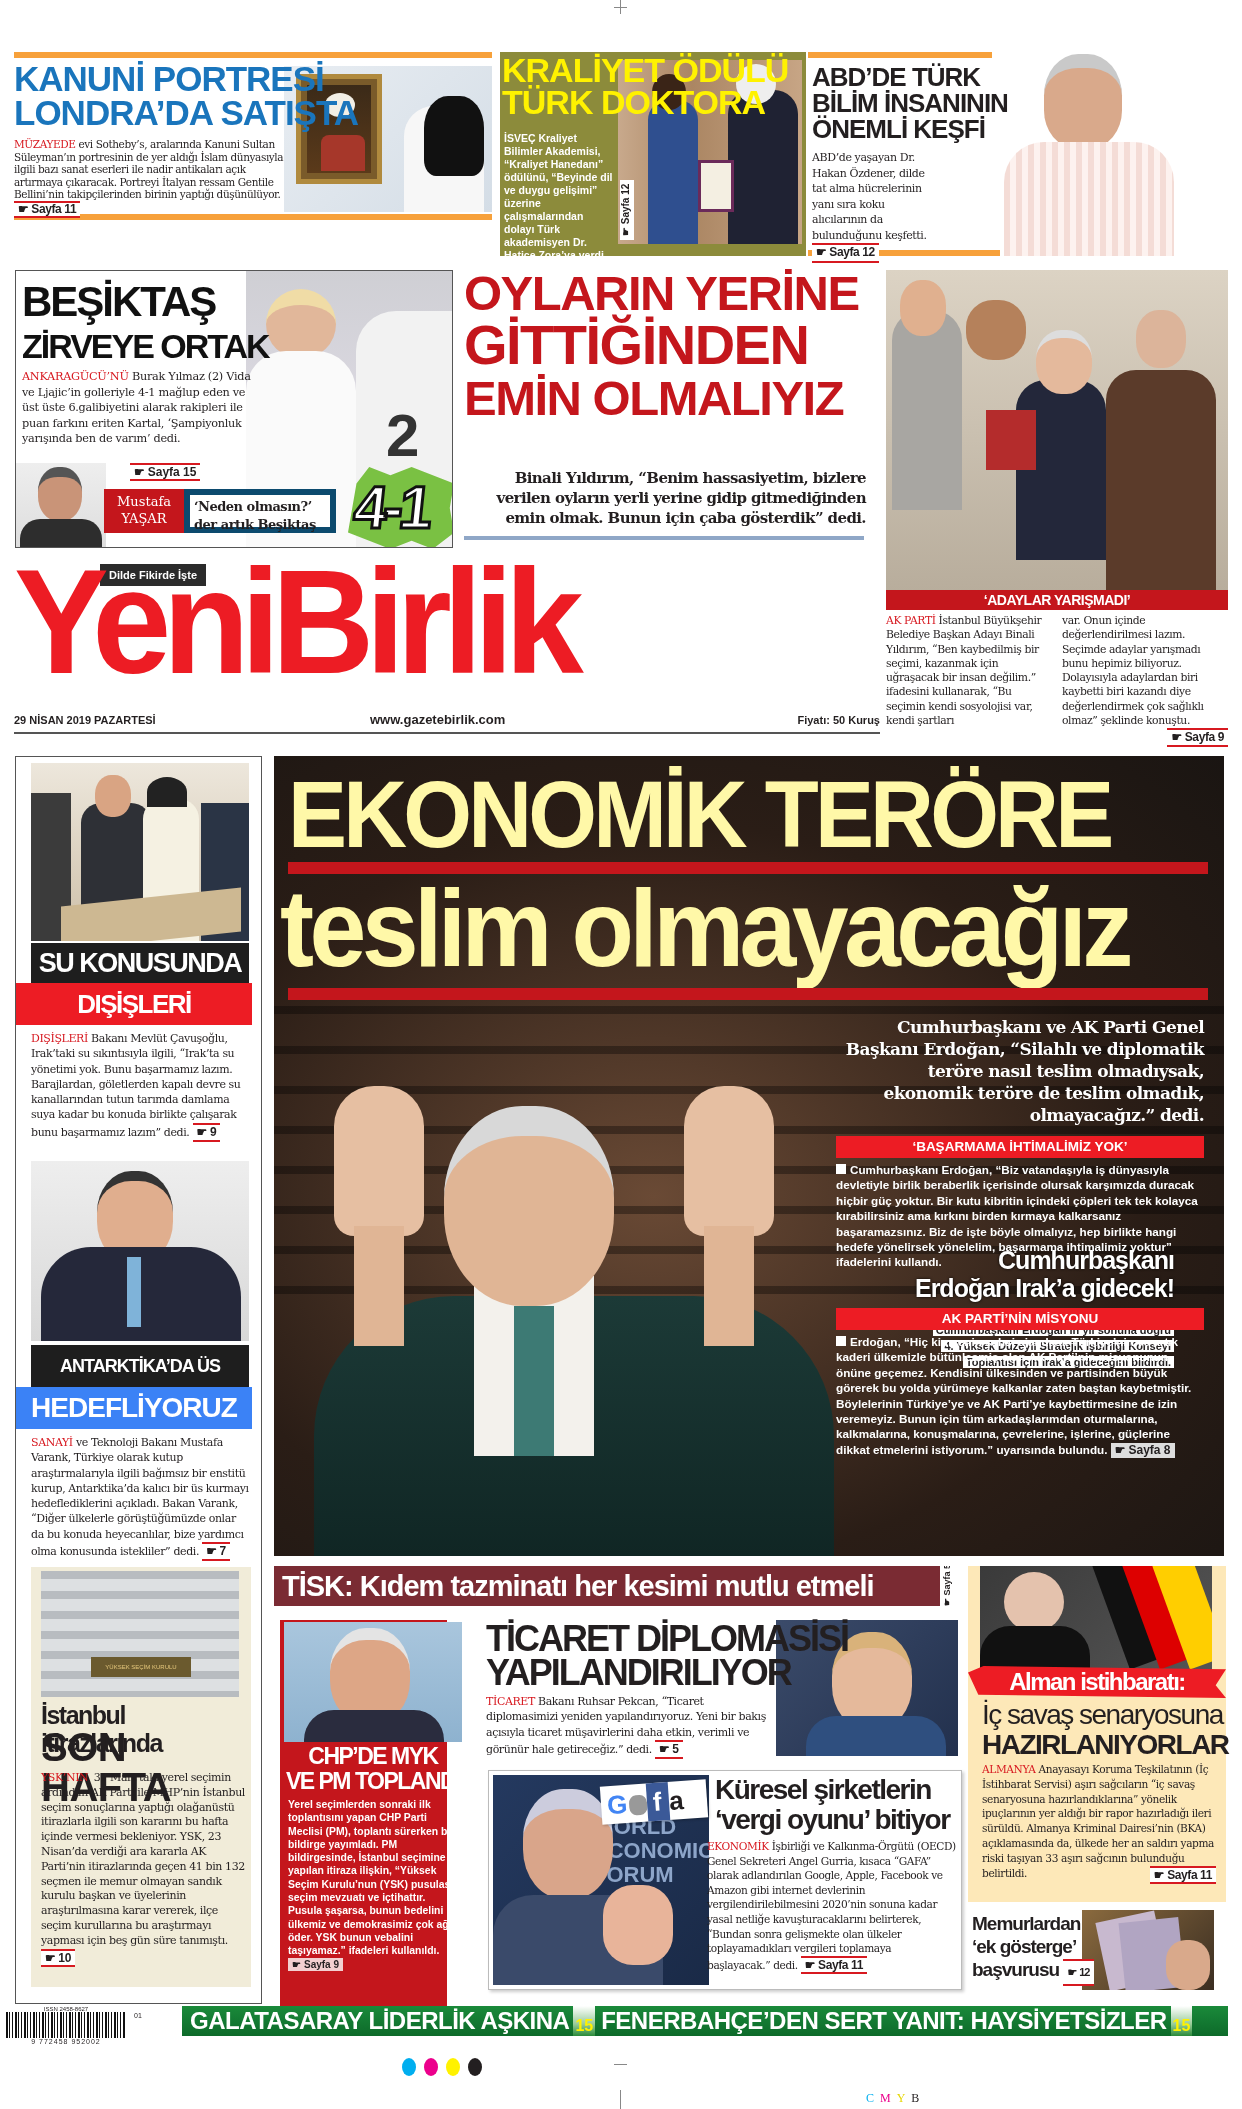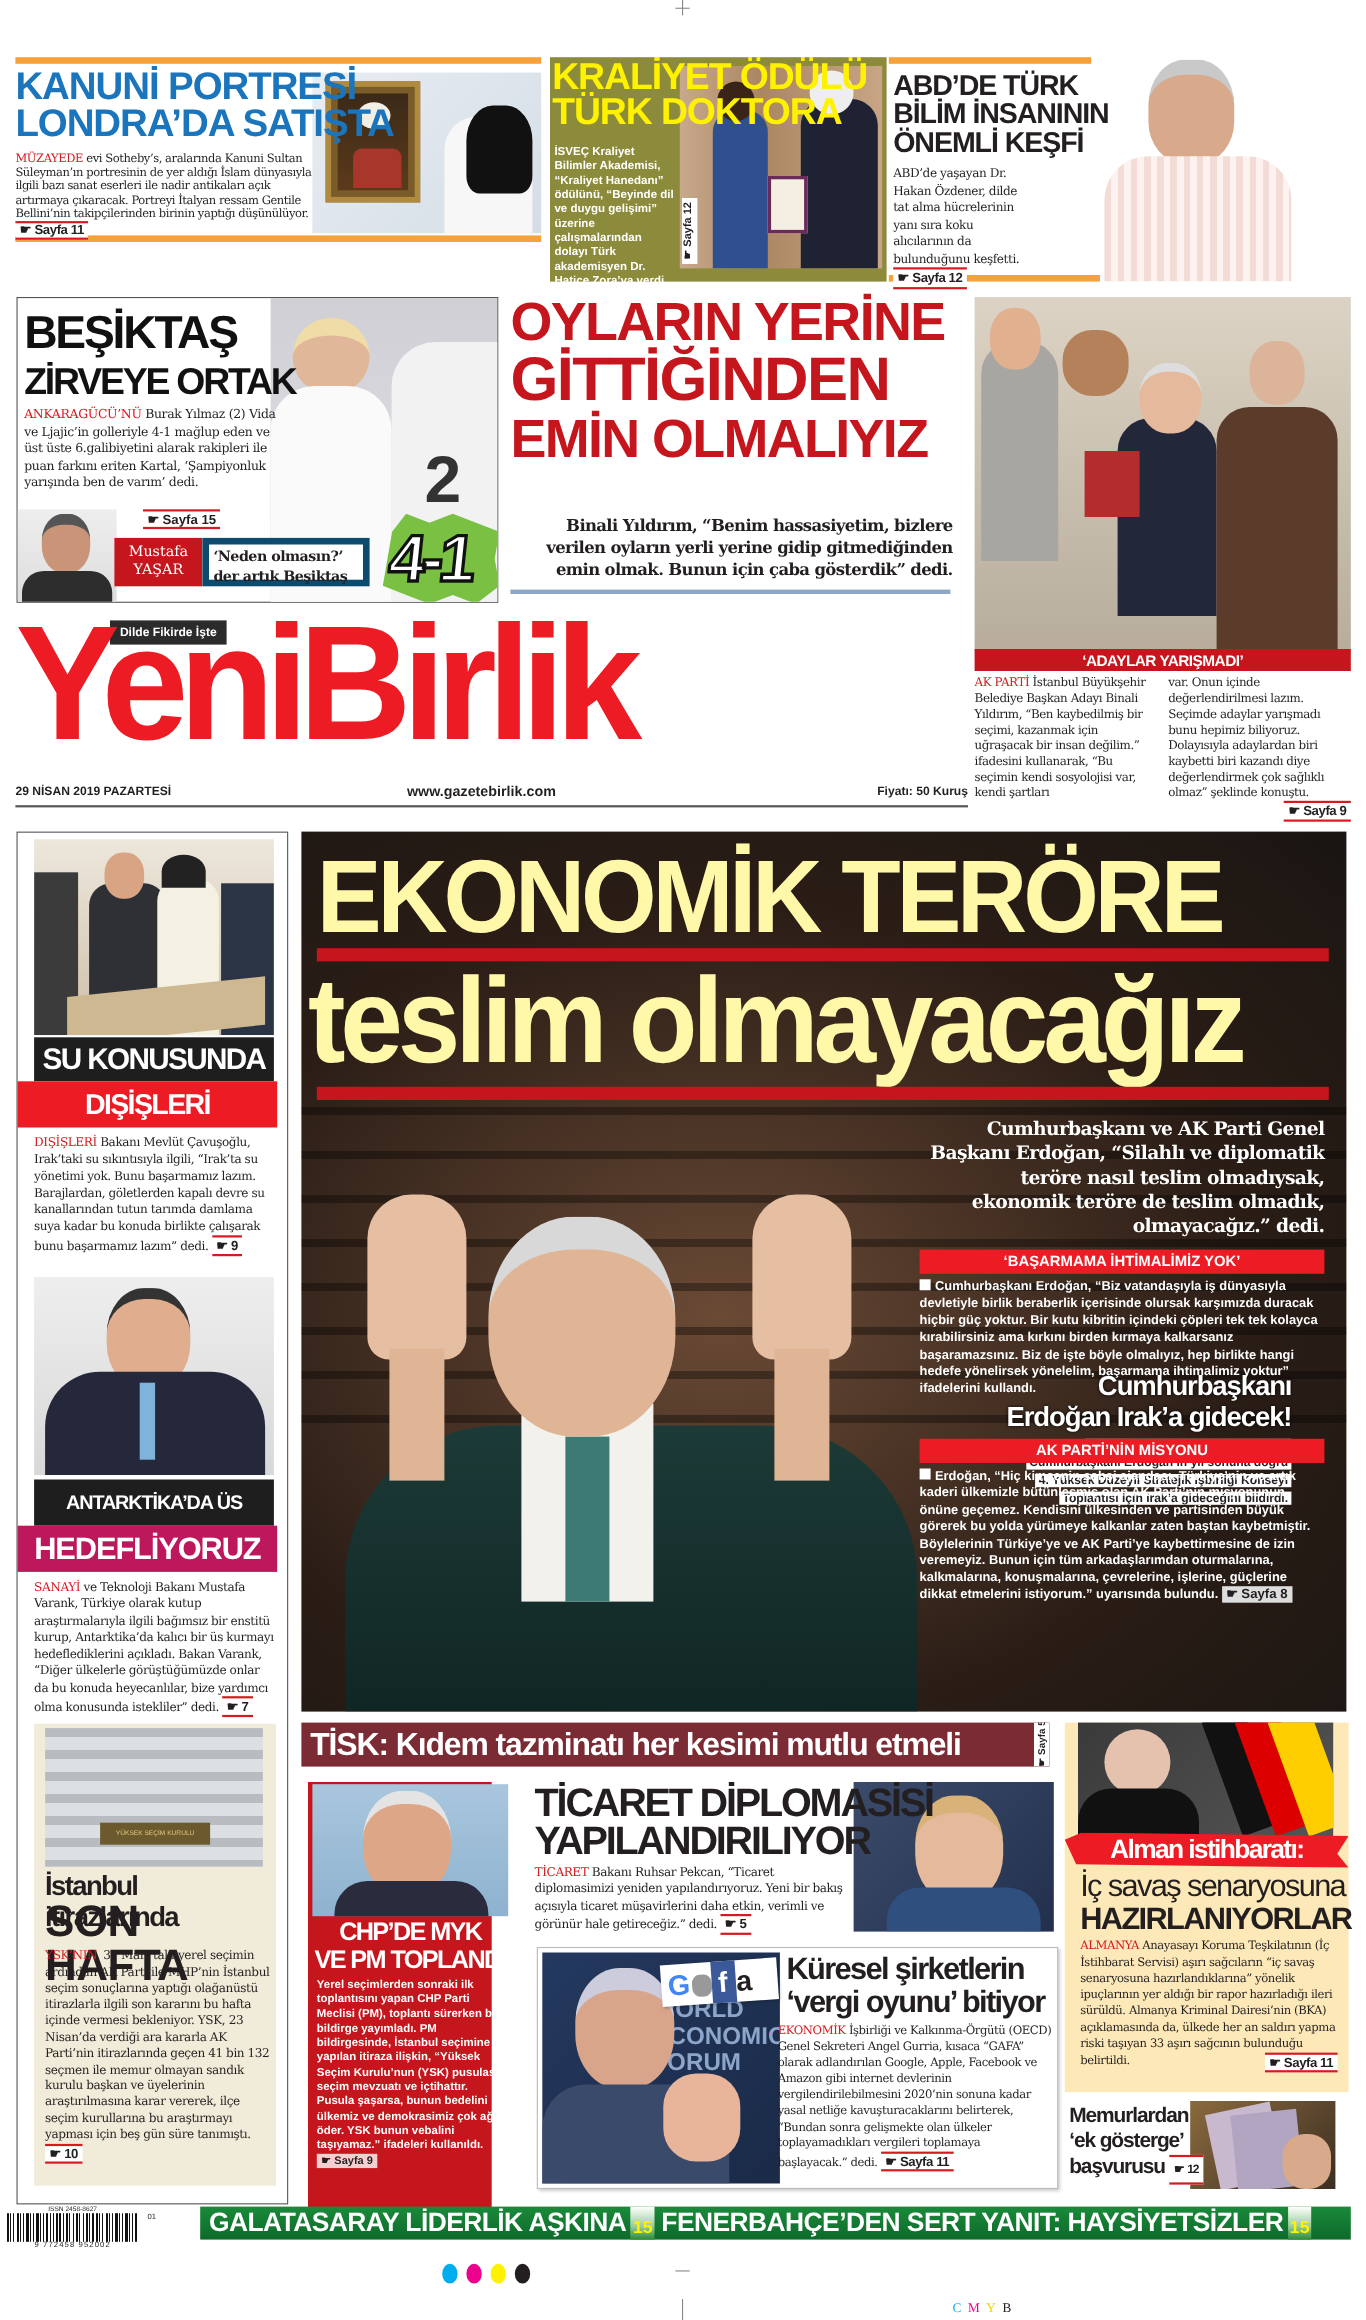--- a/index.html
+++ b/index.html
@@ -170,21 +170,21 @@
     </p>
   </article>
 
   <article class="abs" style="left:15px;top:404px;width:220px;height:400px">
     <div class="photo" style="left:0;top:0;width:218px;height:180px;background:linear-gradient(180deg,#eee,#d8d8d8)">
       <div class="abs" style="left:66px;top:10px;width:76px;height:92px;background:#e0ae8e;border-radius:45%;border-top:10px solid #333"></div>
       <div class="abs" style="left:10px;top:86px;width:200px;height:94px;background:#25283a;border-radius:50px 50px 0 0"></div>
       <div class="abs" style="left:96px;top:96px;width:14px;height:70px;background:#7fb3d9"></div>
     </div>
     <div class="abs" style="left:0;top:184px;width:218px;height:42px;background:#1e1e1e;color:#fff;text-align:center;font-weight:700;font-size:18px;line-height:42px;letter-spacing:-1px">ANTARKTİKA’DA ÜS KURMAYI</div>
-    <div class="abs" style="left:-15px;top:226px;width:236px;height:42px;background:#be185d;color:#fff;text-align:center;font-weight:700;font-size:28px;line-height:42px;letter-spacing:-1px">HEDEFLİYORUZ</div>
+    <div class="abs" style="left:-15px;top:226px;width:236px;height:42px;background:#3b82f6;color:#fff;text-align:center;font-weight:700;font-size:28px;line-height:42px;letter-spacing:-1px">HEDEFLİYORUZ</div>
     <p class="body-s" style="position:absolute;left:0;top:274px;width:218px;font-size:11px;line-height:15.3px">
       <span class="kicker">SANAYİ</span><span> ve Teknoloji Bakanı Mustafa Varank, Türkiye olarak kutup araştırmalarıyla ilgili bağımsız bir enstitü kurup, Antarktika’da kalıcı bir üs kurmayı hedeflediklerini açıkladı. Bakan Varank, “Diğer ülkelerle görüştüğümüzde onlar da bu konuda heyecanlılar, bize yardımcı olma konusunda istekliler” dedi.</span>
       <span class="ref"><span class="hand">☛</span><span>7</span></span>
     </p>
   </article>
 
   <article class="abs" style="left:15px;top:810px;width:220px;height:420px;background:#f1ecd9">
     <div class="photo" style="left:10px;top:4px;width:198px;height:126px;background:repeating-linear-gradient(180deg,#b8bcc0 0 8px,#dde0e2 8px 20px)">
       <div class="abs" style="left:50px;top:86px;width:100px;height:20px;background:#6b5a2e;color:#e5c77c;font-size:6px;text-align:center;line-height:20px">YÜKSEK SEÇİM KURULU</div>
     </div>

